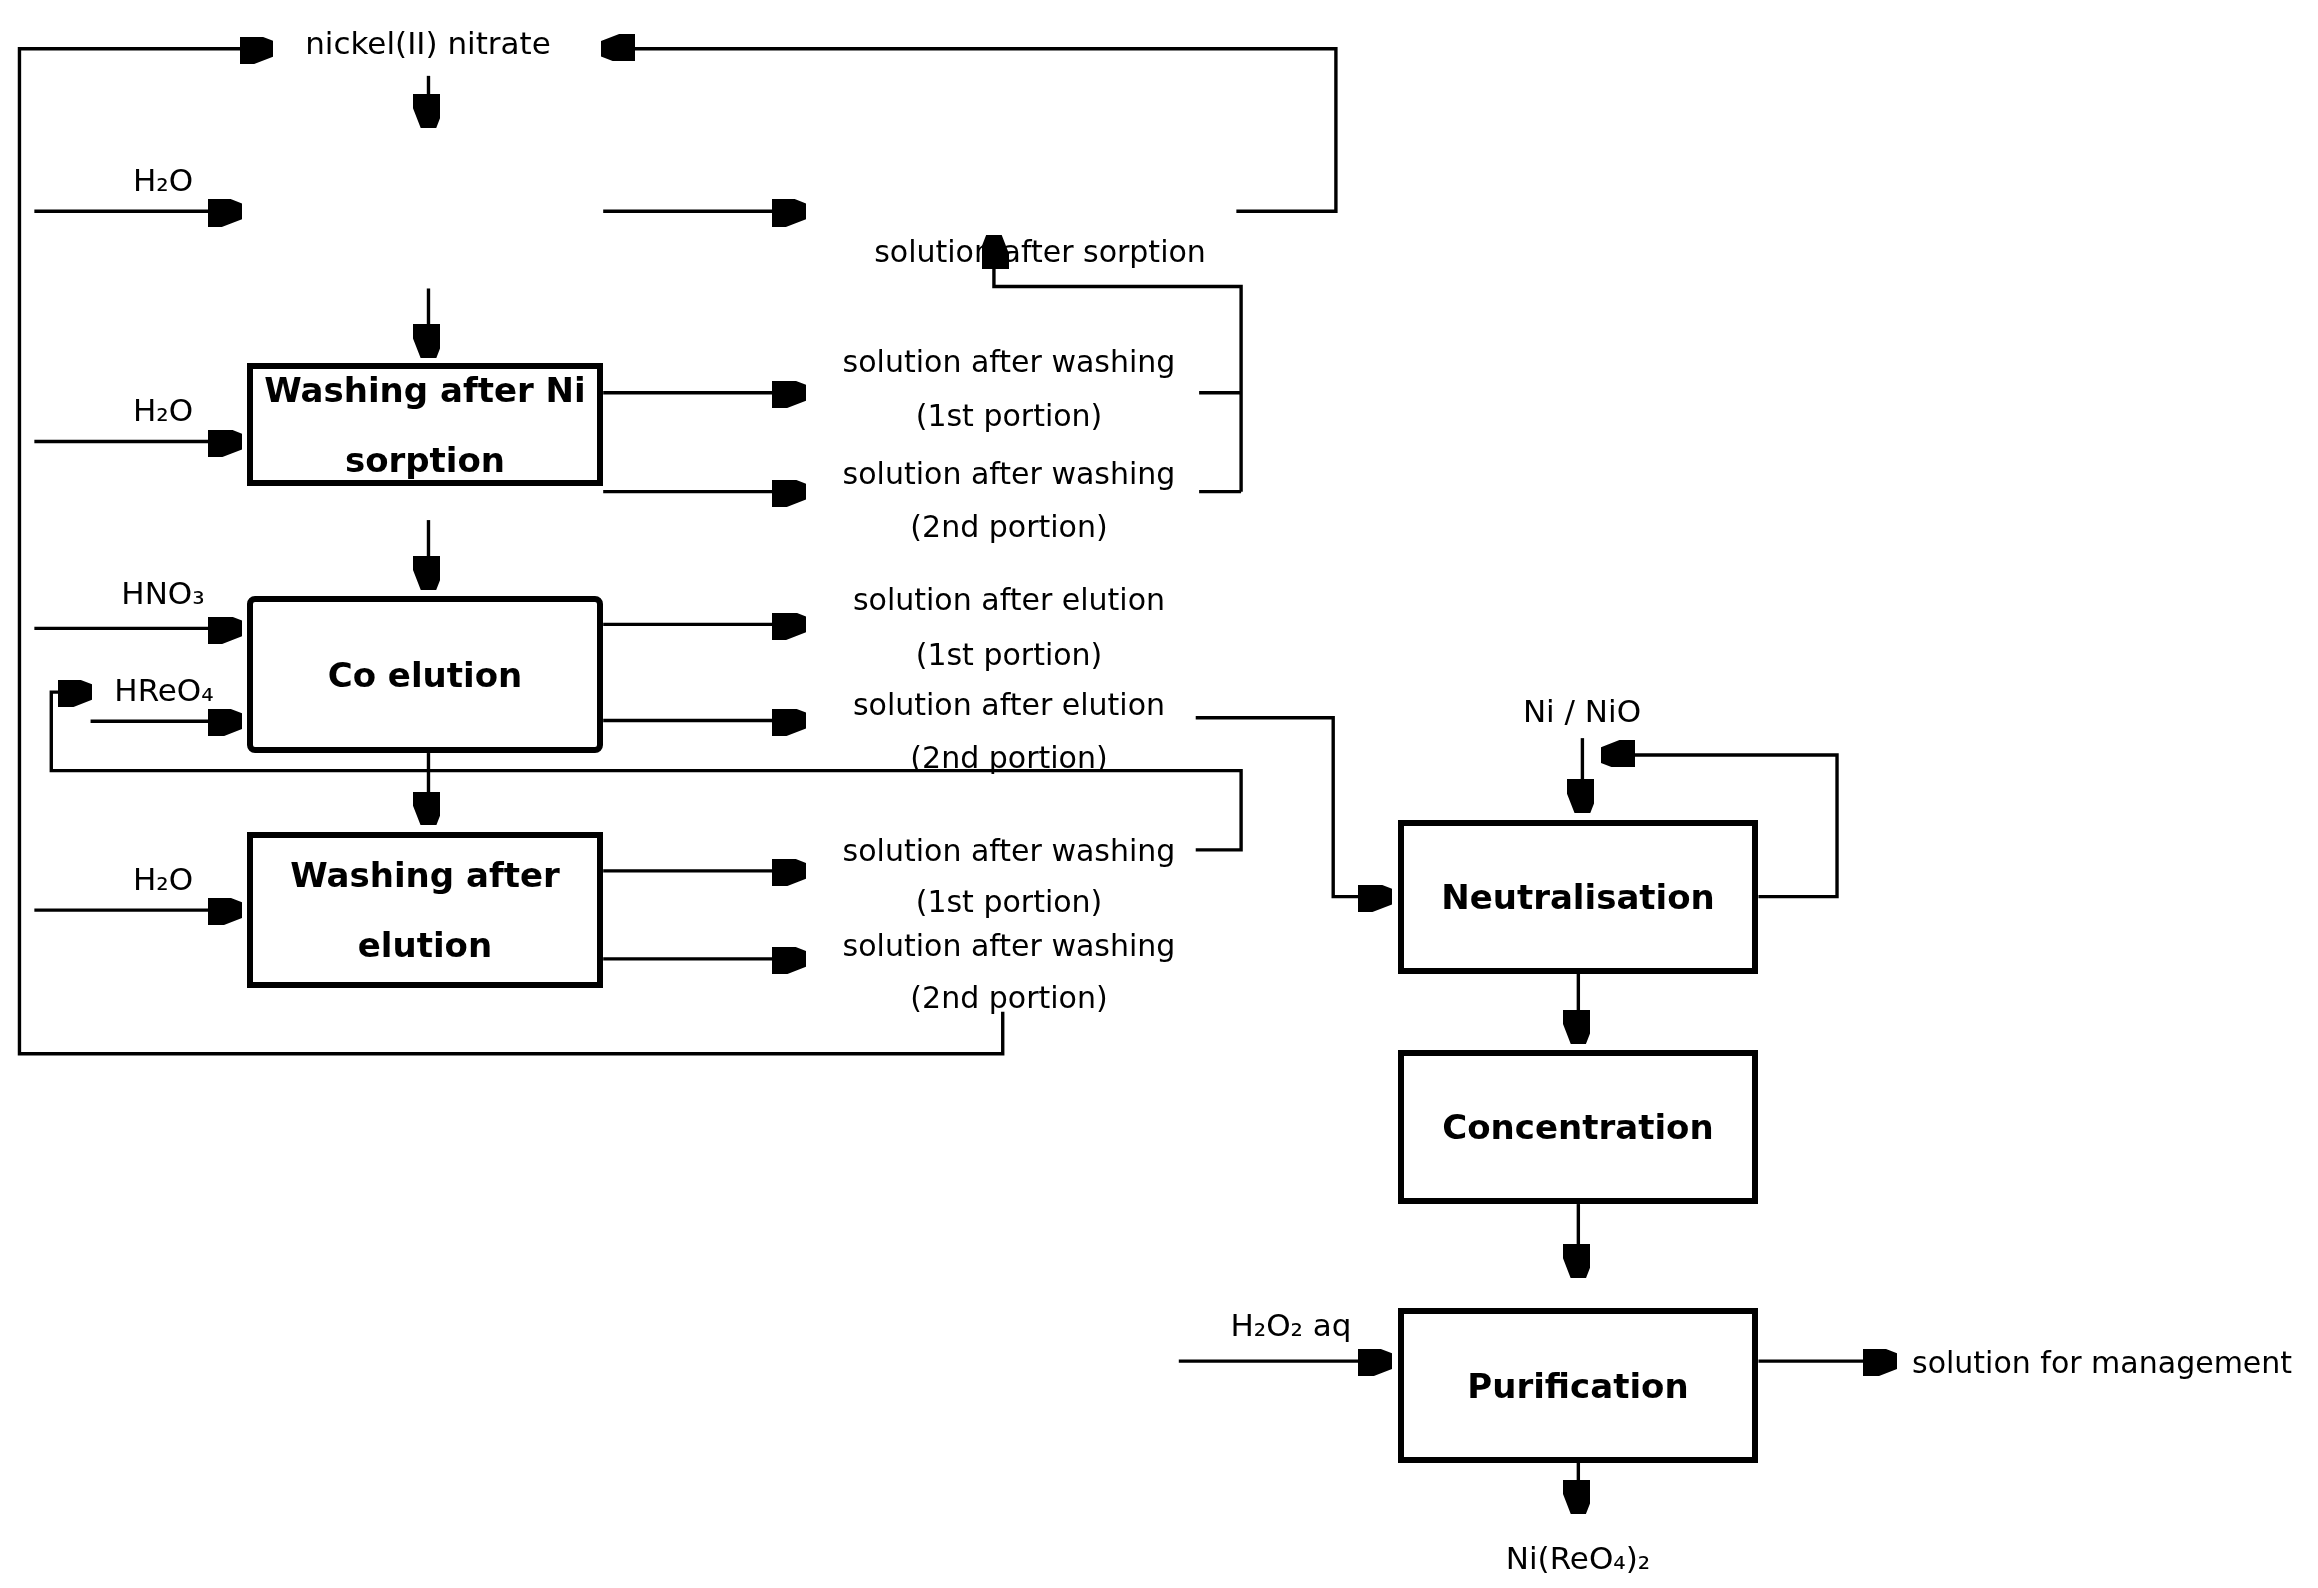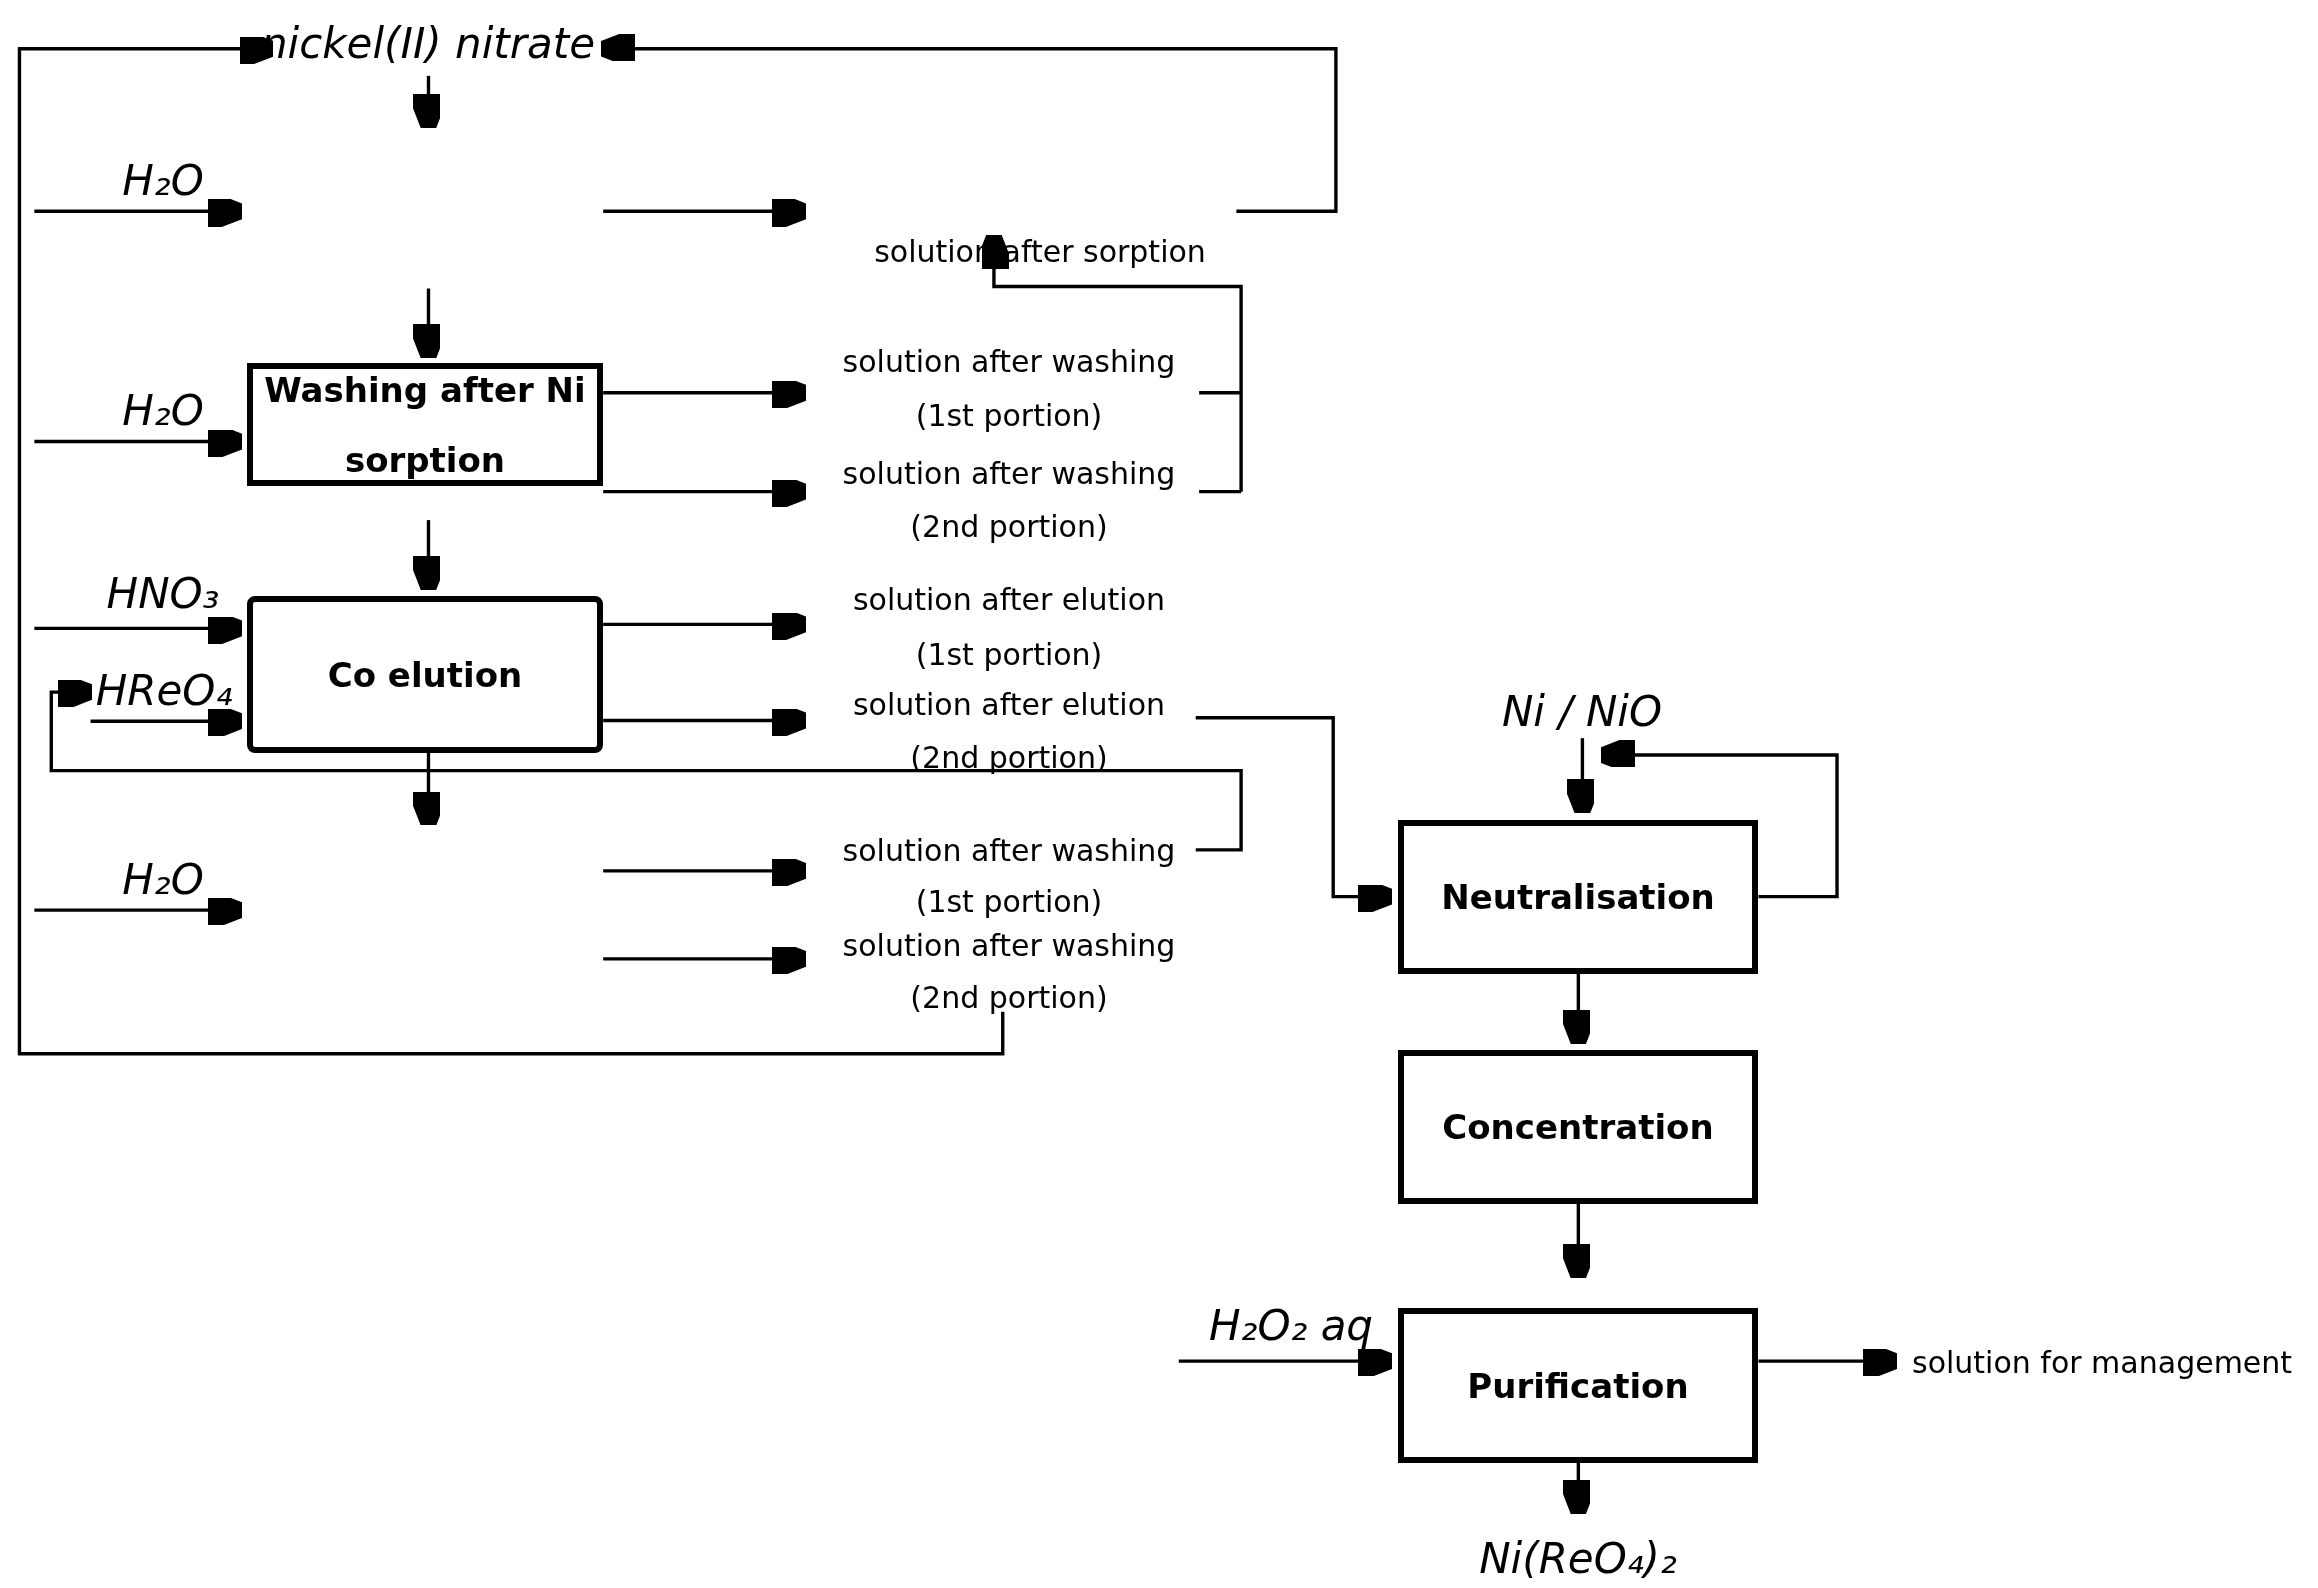--- a/index.html
+++ b/index.html
@@ -26,21 +26,21 @@
     font-size:34px;
     line-height:70px;
   }
   .lbl{
     position:absolute;
     transform:translate(-50%,-50%);
     white-space:nowrap;
     font-size:30px;
     text-align:center;
   }
-  .lbl.chem{font-size:42px;font-style:italic;}
+  .lbl.chem{font-size:31px;}
   .lbl.left-anchor{transform:translate(0,-50%);text-align:left;}
 </style>
 </head>
 <body>
 
 <div class="canvas">
 
   <svg class="wires" viewBox="0 0 3423 2345">
     <defs>
       <marker id="ah" markerWidth="10" markerHeight="8" refX="9" refY="3.5" orient="auto" markerUnits="strokeWidth">
@@ -103,20 +103,23 @@
 
     <path d="M2330,2125 L2330,2230" marker-end="url(#ah)"></path>
   </svg>
 
   <div class="pbox" style="left:247px;top:363px;width:356px;height:123px;text-align:center;">
     <span>Washing after Ni sorption</span>
   </div>
   <div class="pbox" style="left:247px;top:596px;width:356px;height:157px;border-radius:8px;">
     <span>Co elution</span>
   </div>
+  <div class="pbox" style="left:247px;top:832px;width:356px;height:156px;">
+    <span>Washing after elution</span>
+  </div>
   <div class="pbox" style="left:1398px;top:820px;width:360px;height:154px;">
     <span>Neutralisation</span>
   </div>
   <div class="pbox" style="left:1398px;top:1050px;width:360px;height:154px;">
     <span>Concentration</span>
   </div>
   <div class="pbox" style="left:1398px;top:1284px;width:360px;height:155px;margin-top:24px;">
     <span>Purification</span>
   </div>
 

